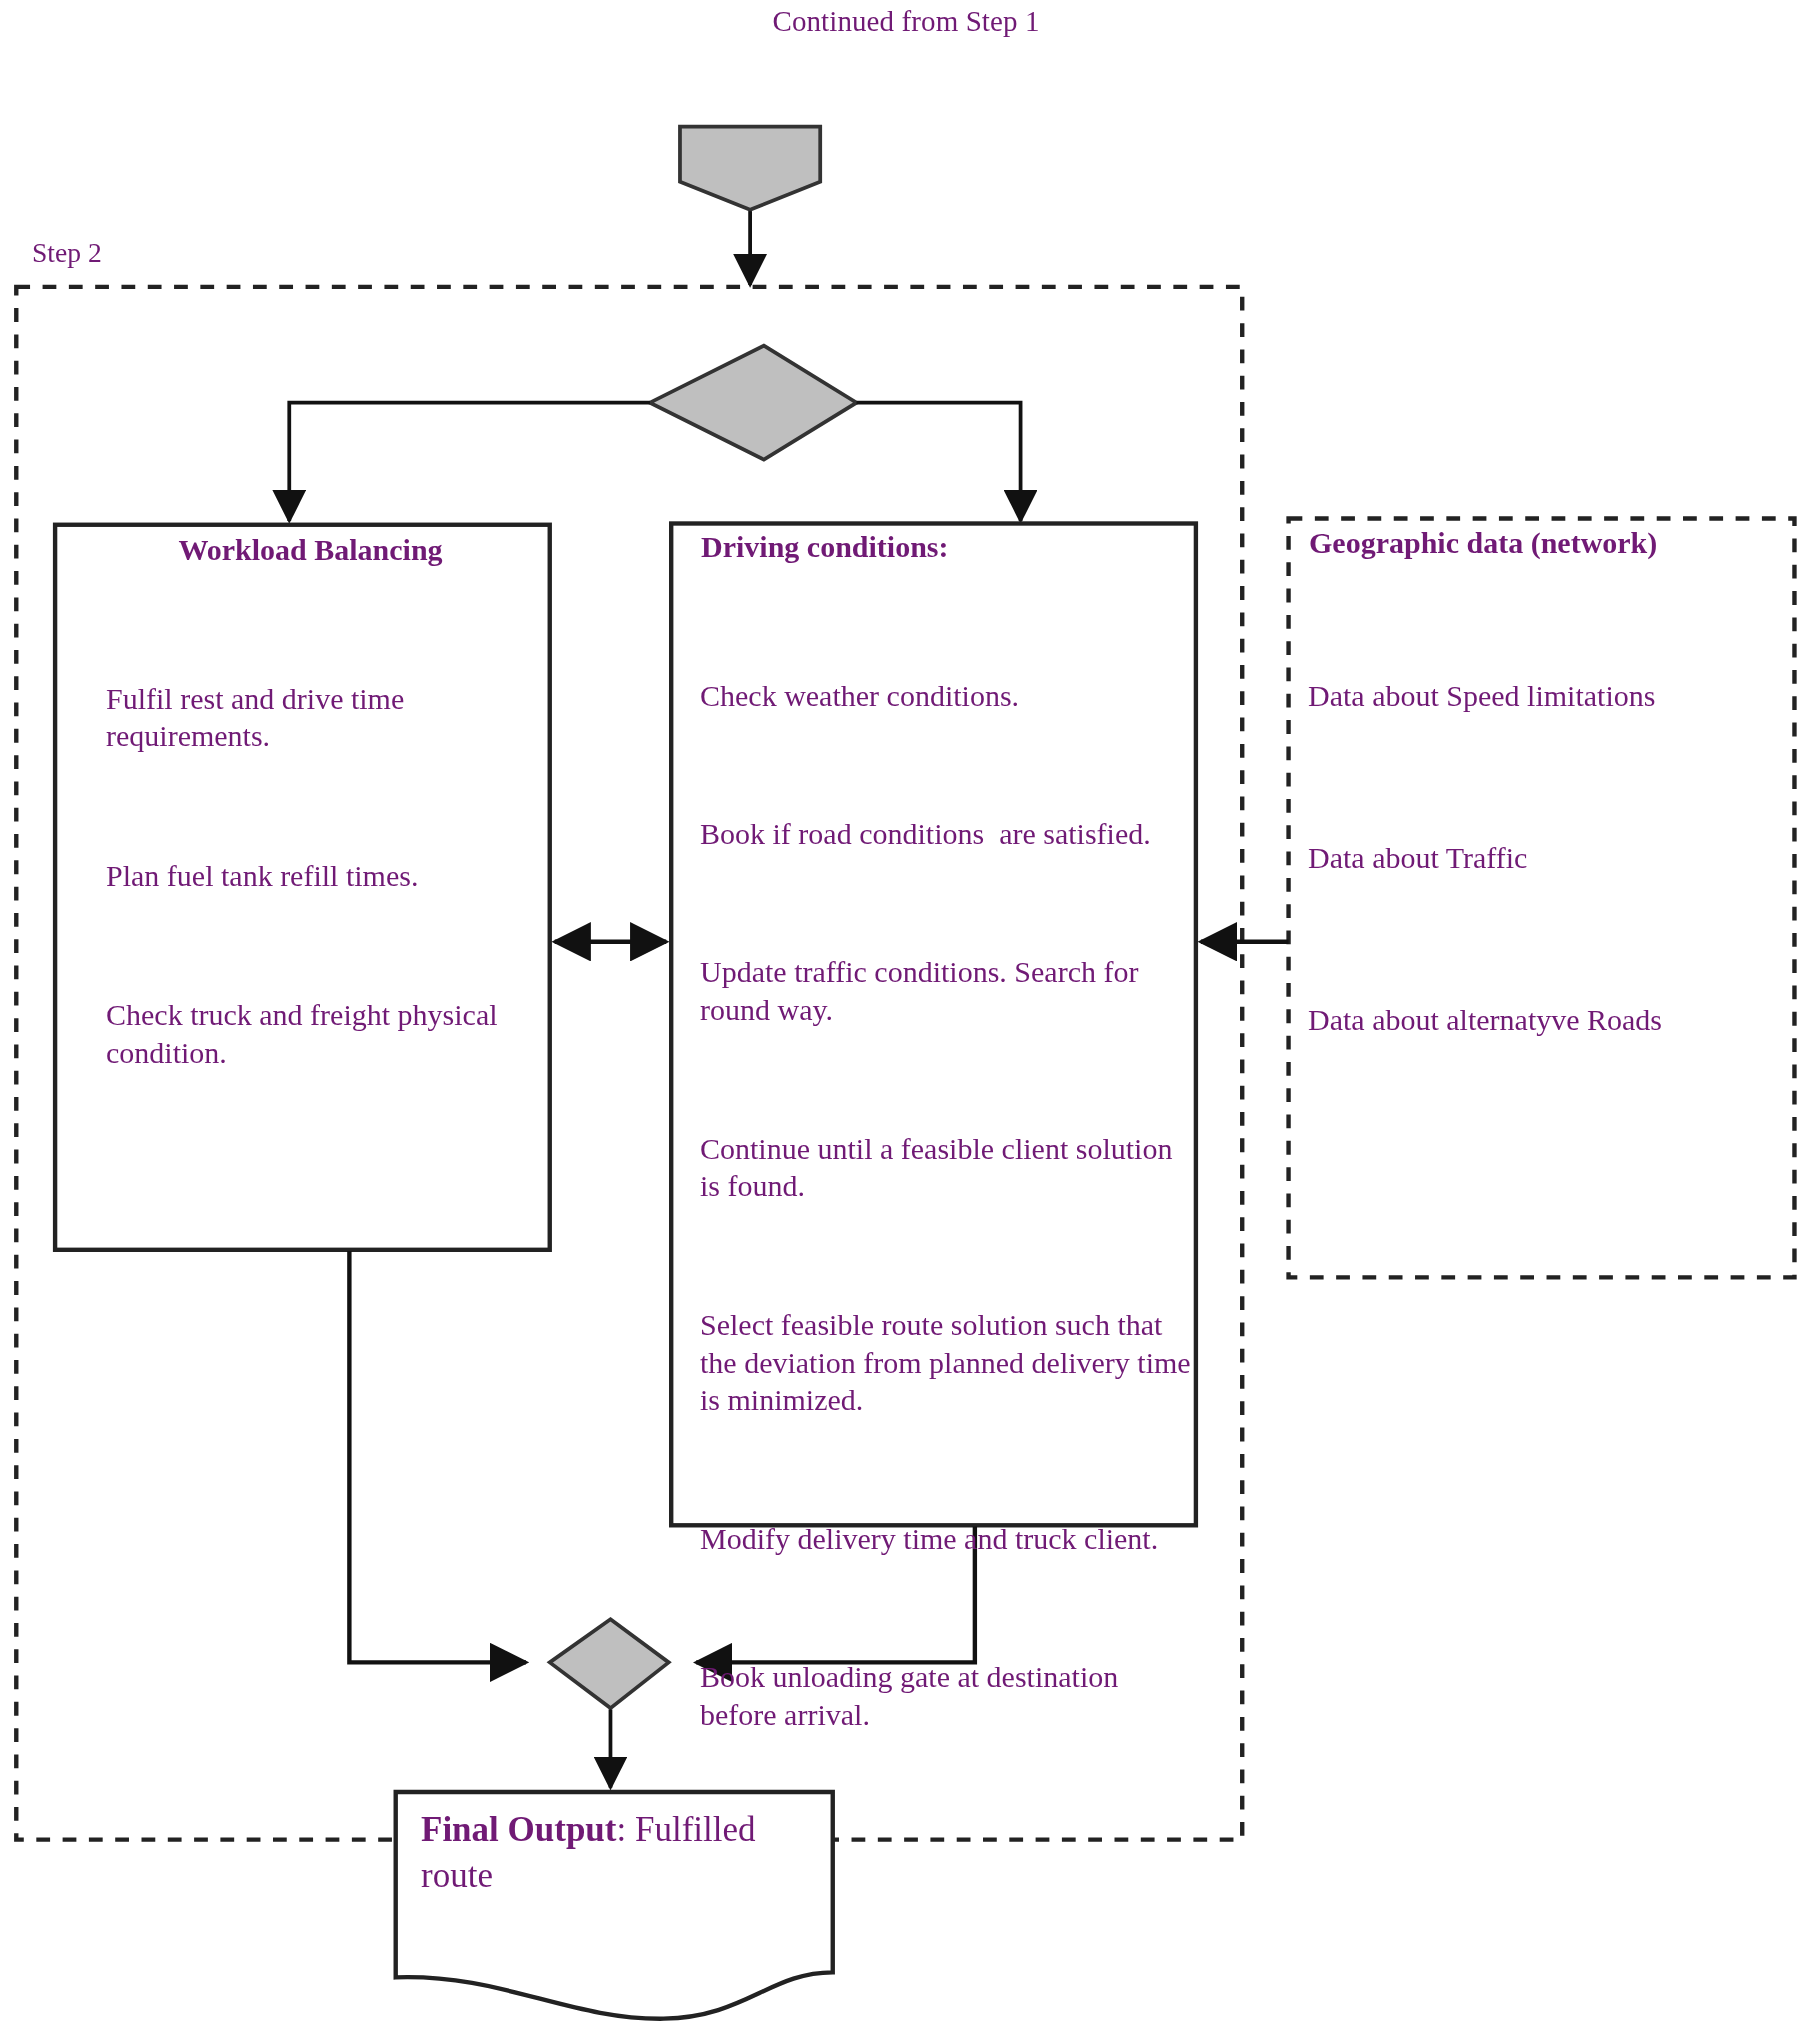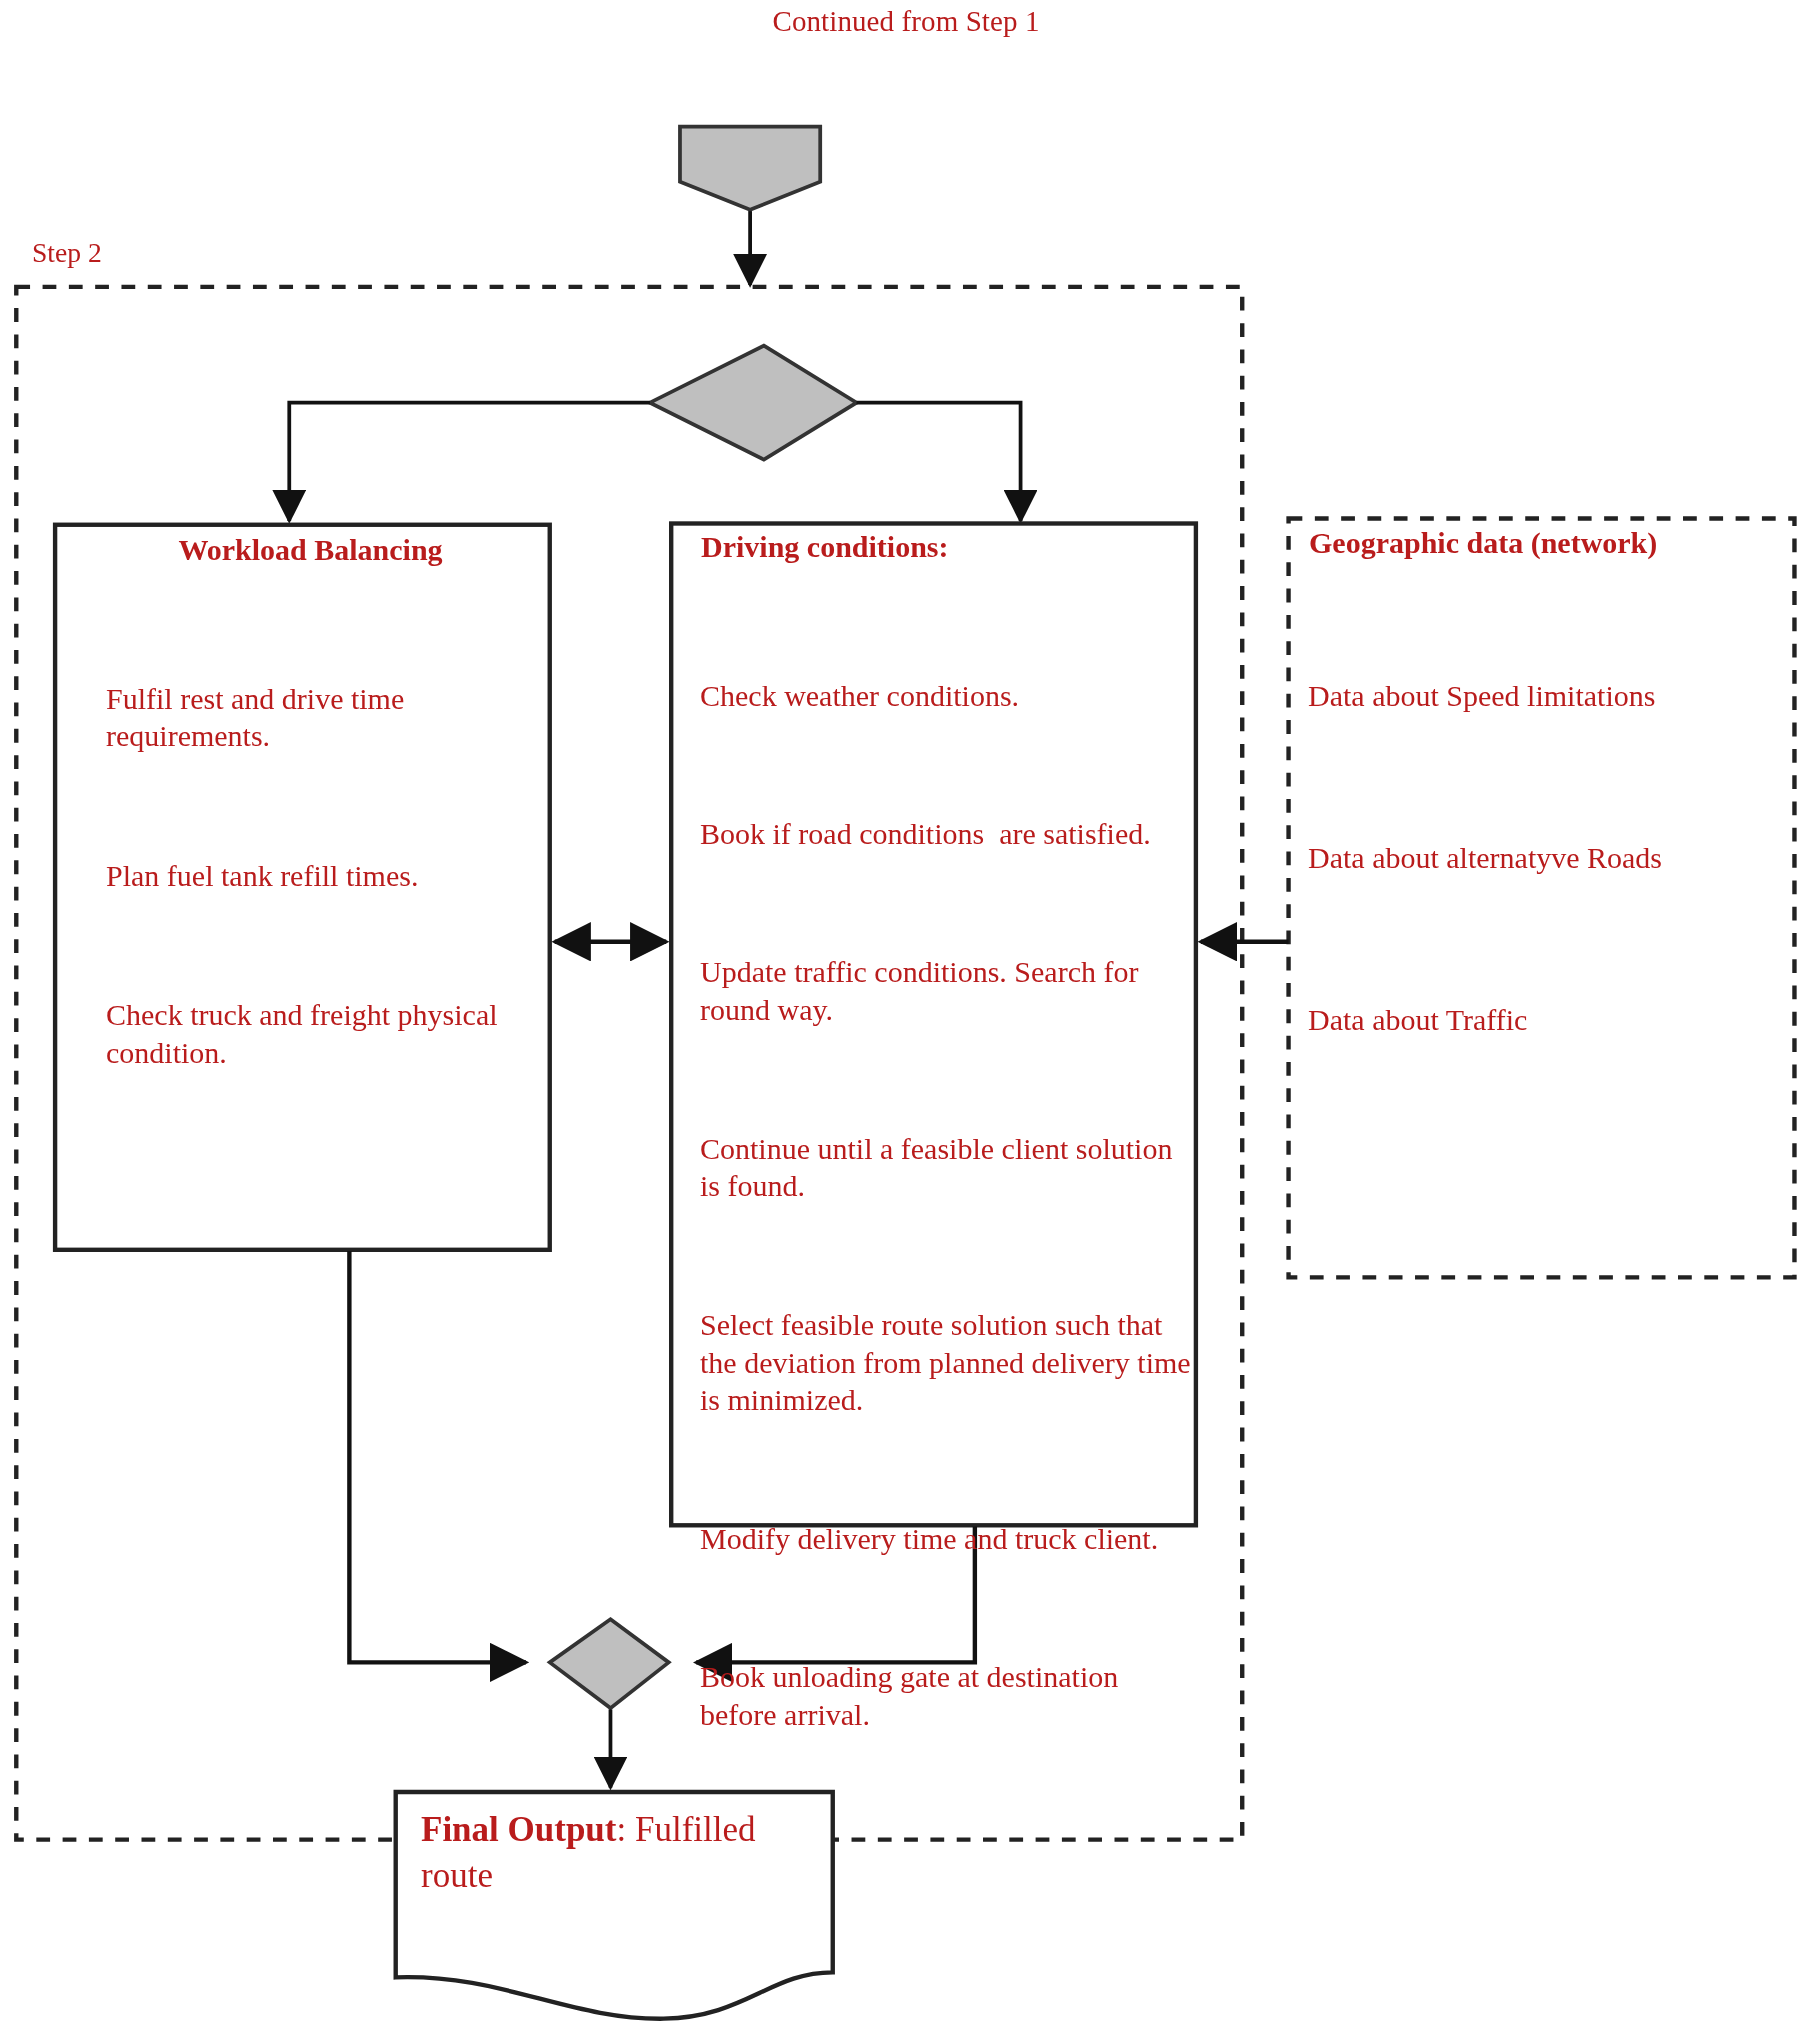--- a/index.html
+++ b/index.html
@@ -19,21 +19,21 @@
   #diagram-svg {
     position: absolute;
     left: 0;
     top: 0;
     width: 1812px;
     height: 2025px;
   }
   .txt {
     position: absolute;
     font-family: "Liberation Serif", "DejaVu Serif", serif;
-    color: #b91c1c;
+    color: #701a75;
     white-space: pre-wrap;
   }
   .title-continued {
     left: 0;
     top: 5px;
     width: 1812px;
     text-align: center;
     font-size: 29px;
     letter-spacing: 0.1px;
   }
@@ -165,20 +165,20 @@
     <p>Update traffic conditions. Search for round way.</p>
     <p>Continue until a feasible client solution is found.</p>
     <p>Select feasible route solution such that the deviation from planned delivery time is minimized.</p>
     <p>Modify delivery time and truck client.</p>
     <p>Book unloading gate at destination before arrival.</p>
   </div>
 
   <div class="txt box-head gd-head">Geographic data (network)</div>
   <div class="txt box-line gd-body">
     <p>Data about Speed limitations</p>
+    <p>Data about Traffic</p>
     <p>Data about alternatyve Roads</p>
-    <p>Data about Traffic</p>
   </div>
 
   <div class="txt fo-text"><b>Final Output</b><span>: Fulfilled route</span></div>
 
 </div>
 
 
 </body></html>

